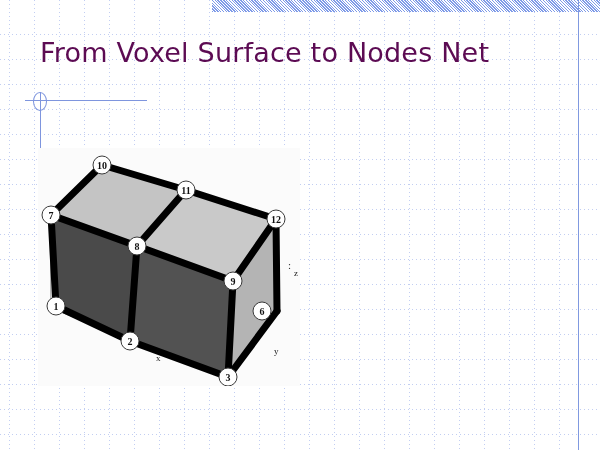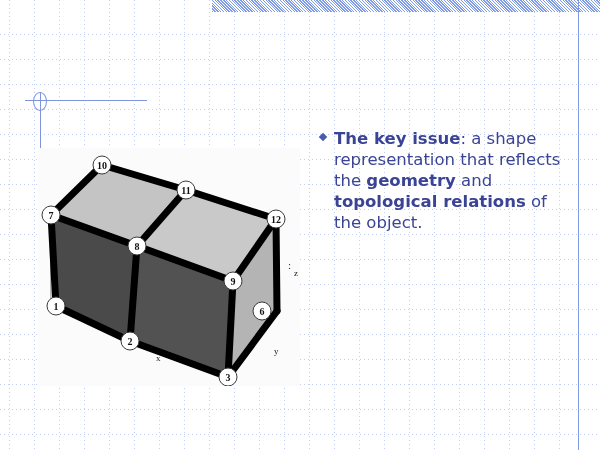--- a/index.html
+++ b/index.html
@@ -202,20 +202,21 @@
     <div class="hline" style="top:359px"></div>
     <div class="hline" style="top:384px"></div>
     <div class="hline" style="top:409px"></div>
     <div class="hline" style="top:434px"></div>
   </div>
 
   <div id="top-band"></div>
 
   <div id="right-rule"></div>
 
+  <div id="title">From Voxel Surface to Nodes Net</div>
 
   <div id="motif-hline"></div>
   <div id="motif-vline"></div>
   <div id="motif-circle"></div>
 
   <div id="picture-panel">
     <svg id="cube-svg" width="262" height="238" viewBox="0 0 262 238">
 
       <g stroke="#9a9a9a" stroke-width="1" fill="none">
         <polyline points="12,66 13,160 190,231 239,164 238,70 148,40 64,15 12,66"></polyline>
@@ -297,22 +298,16 @@
         <text x="256" y="128" font-size="9" font-family="Liberation Serif, serif" fill="#1a1a1a">z</text>
       </g>
     </svg>
   </div>
 
   <div id="stray-colon">:</div>
 
   <div id="bullets">
 
 
-    <div class="bullet-row">
-      <div class="bullet-marker">
-        <span class="diamond"></span>
-      </div>
-      <div class="bullet-text"><b>The key issue</b><span>: a shape representation that reflects the </span><b>geometry</b><span> and </span><b>topological relations</b><span> of the object.</span></div>
-    </div>
 
   </div>
 
 </div>
 
 </body></html>

